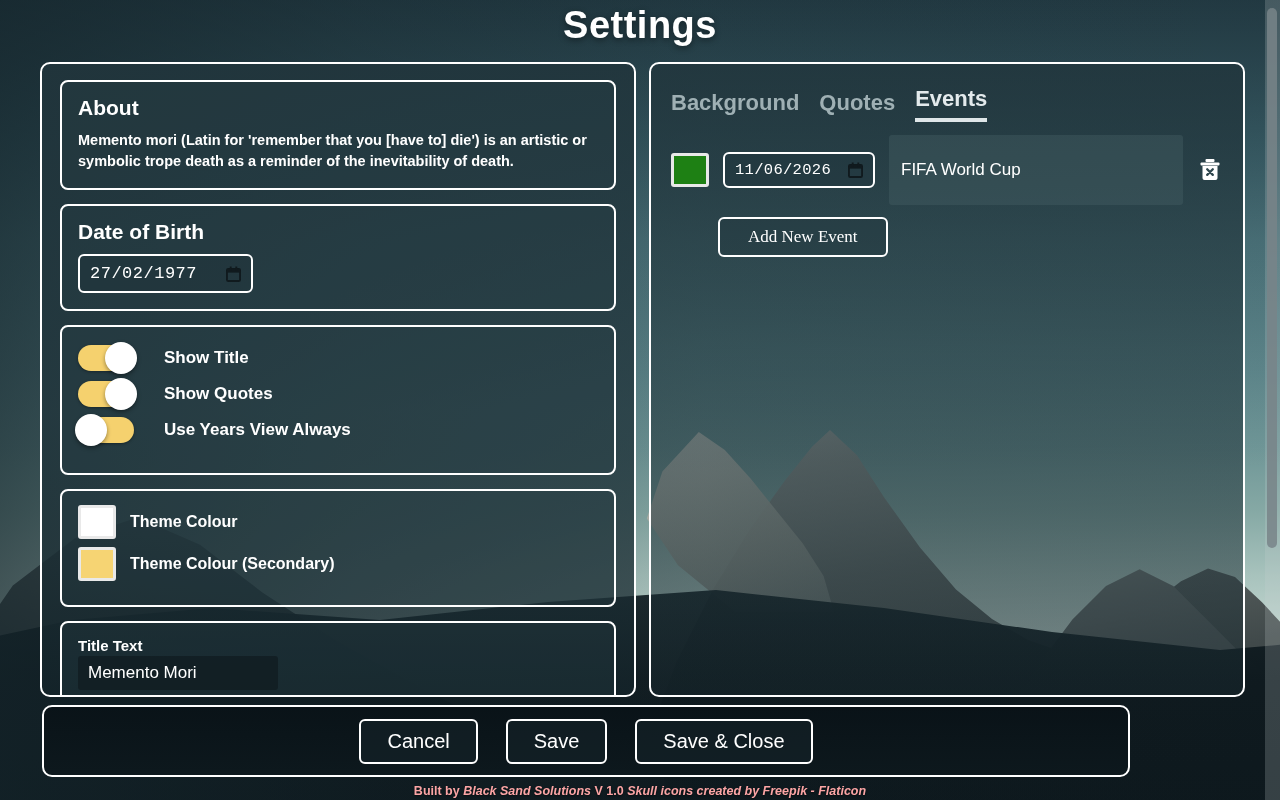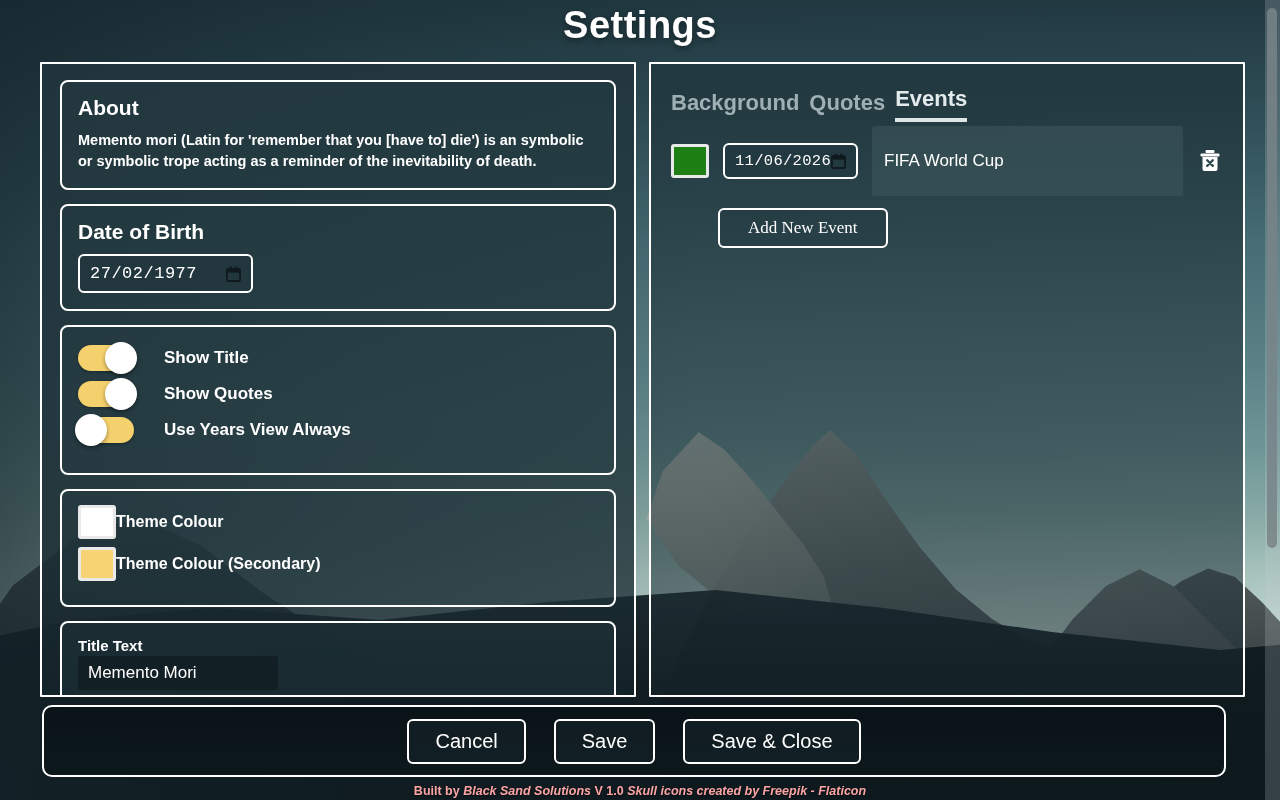--- a/index.html
+++ b/index.html
@@ -104,21 +104,21 @@
     position: absolute;
     top: 62px; left: 40px;
     width: 1205px; height: 635px;
     z-index: 4;
     display: flex;
     gap: 13px;
   }
 
   .panel {
     border: 2px solid #ffffff;
-    border-radius: 1px;
+    border-radius: 10px;
     background: rgba(30,50,56,.55);
     position: relative;
   }
 
   #left-panel {
     width: 596px;
     padding: 16px 18px;
     overflow: hidden;
     background: linear-gradient(to bottom,
         rgba(33,53,60,.86) 0%,
@@ -208,20 +208,21 @@
   .toggle-label {
     color: #ffffff;
     font-size: 17px;
     font-weight: bold;
   }
 
   
   .swatch-row {
     display: flex;
     align-items: center;
+    gap: 14px;
     margin-bottom: 8px;
   }
   .swatch {
     width: 38px; height: 34px;
     border: 3px solid #e9e9e9;
     border-radius: 3px;
     flex: 0 0 auto;
   }
   .swatch-label {
     color: #ffffff;
@@ -246,22 +247,22 @@
     color: #ffffff;
     font-size: 17px;
     font-family: "Liberation Sans", sans-serif;
     margin-bottom: 31px;
   }
 
   
   .tabs {
     display: flex;
     align-items: flex-end;
-    gap: 10px;
-    margin-bottom: 4px;
+    gap: 20px;
+    margin-bottom: 13px;
   }
   .tab {
     color: #9fb0b4;
     font-size: 22px;
     font-weight: bold;
     padding-bottom: 6px;
     cursor: pointer;
   }
   .tab.active {
     color: #e3eaec;
@@ -281,21 +282,21 @@
     border-radius: 3px;
     flex: 0 0 auto;
   }
   .event-date {
     display: inline-flex;
     align-items: center;
     justify-content: space-between;
     border: 2px solid #ffffff;
     border-radius: 6px;
     padding: 7px 10px;
-    width: 135px;
+    width: 152px;
     background: rgba(30,50,57,.35);
     flex: 0 0 auto;
   }
   .event-date .dval {
     color: #ffffff;
     font-family: "Liberation Mono", monospace;
     font-size: 15.5px;
     letter-spacing: .3px;
   }
   .event-name {
@@ -325,21 +326,21 @@
     font-family: Liberation Serif, serif;
     padding: 8px 28px;
     cursor: pointer;
     margin-left: 47px;
   }
 
   
   #action-bar {
     position: absolute;
     left: 42px; top: 705px;
-    width: 1184px; height: 72px;
+    width: 1088px; height: 72px;
     z-index: 6;
     border: 2px solid #ffffff;
     border-radius: 10px;
     background: linear-gradient(to bottom, rgba(9,18,23,.93), rgba(13,24,29,.97));
     display: flex;
     align-items: center;
     justify-content: center;
     gap: 28px;
   }
   .action-btn {
@@ -395,21 +396,21 @@
 </div>
 
 <div id="title">Settings</div>
 
 <div id="columns">
 
   <div id="left-panel" class="panel">
 
     <div class="card">
       <h2>About</h2>
-      <div class="about-text">Memento mori (Latin for 'remember that you [have to] die') is an symbolic or symbolic trope acting as a reminder of the inevitability of death.</div>
+      <div class="about-text">Memento mori (Latin for 'remember that you [have to] die') is an artistic or symbolic trope death as a reminder of the inevitability of death.</div>
     </div>
 
     <div class="card">
       <h2>Date of Birth</h2>
       <div class="date-field">
         <span class="dval">27/02/1977</span>
         <span>
           <svg class="cal-icon" viewBox="0 0 16 17" xmlns="http://www.w3.org/2000/svg">
             <rect x="1" y="3" width="14" height="13" rx="1.5" fill="none" stroke="#101a1e" stroke-width="2"></rect>
             <rect x="1" y="3" width="14" height="4" fill="#101a1e"></rect>

